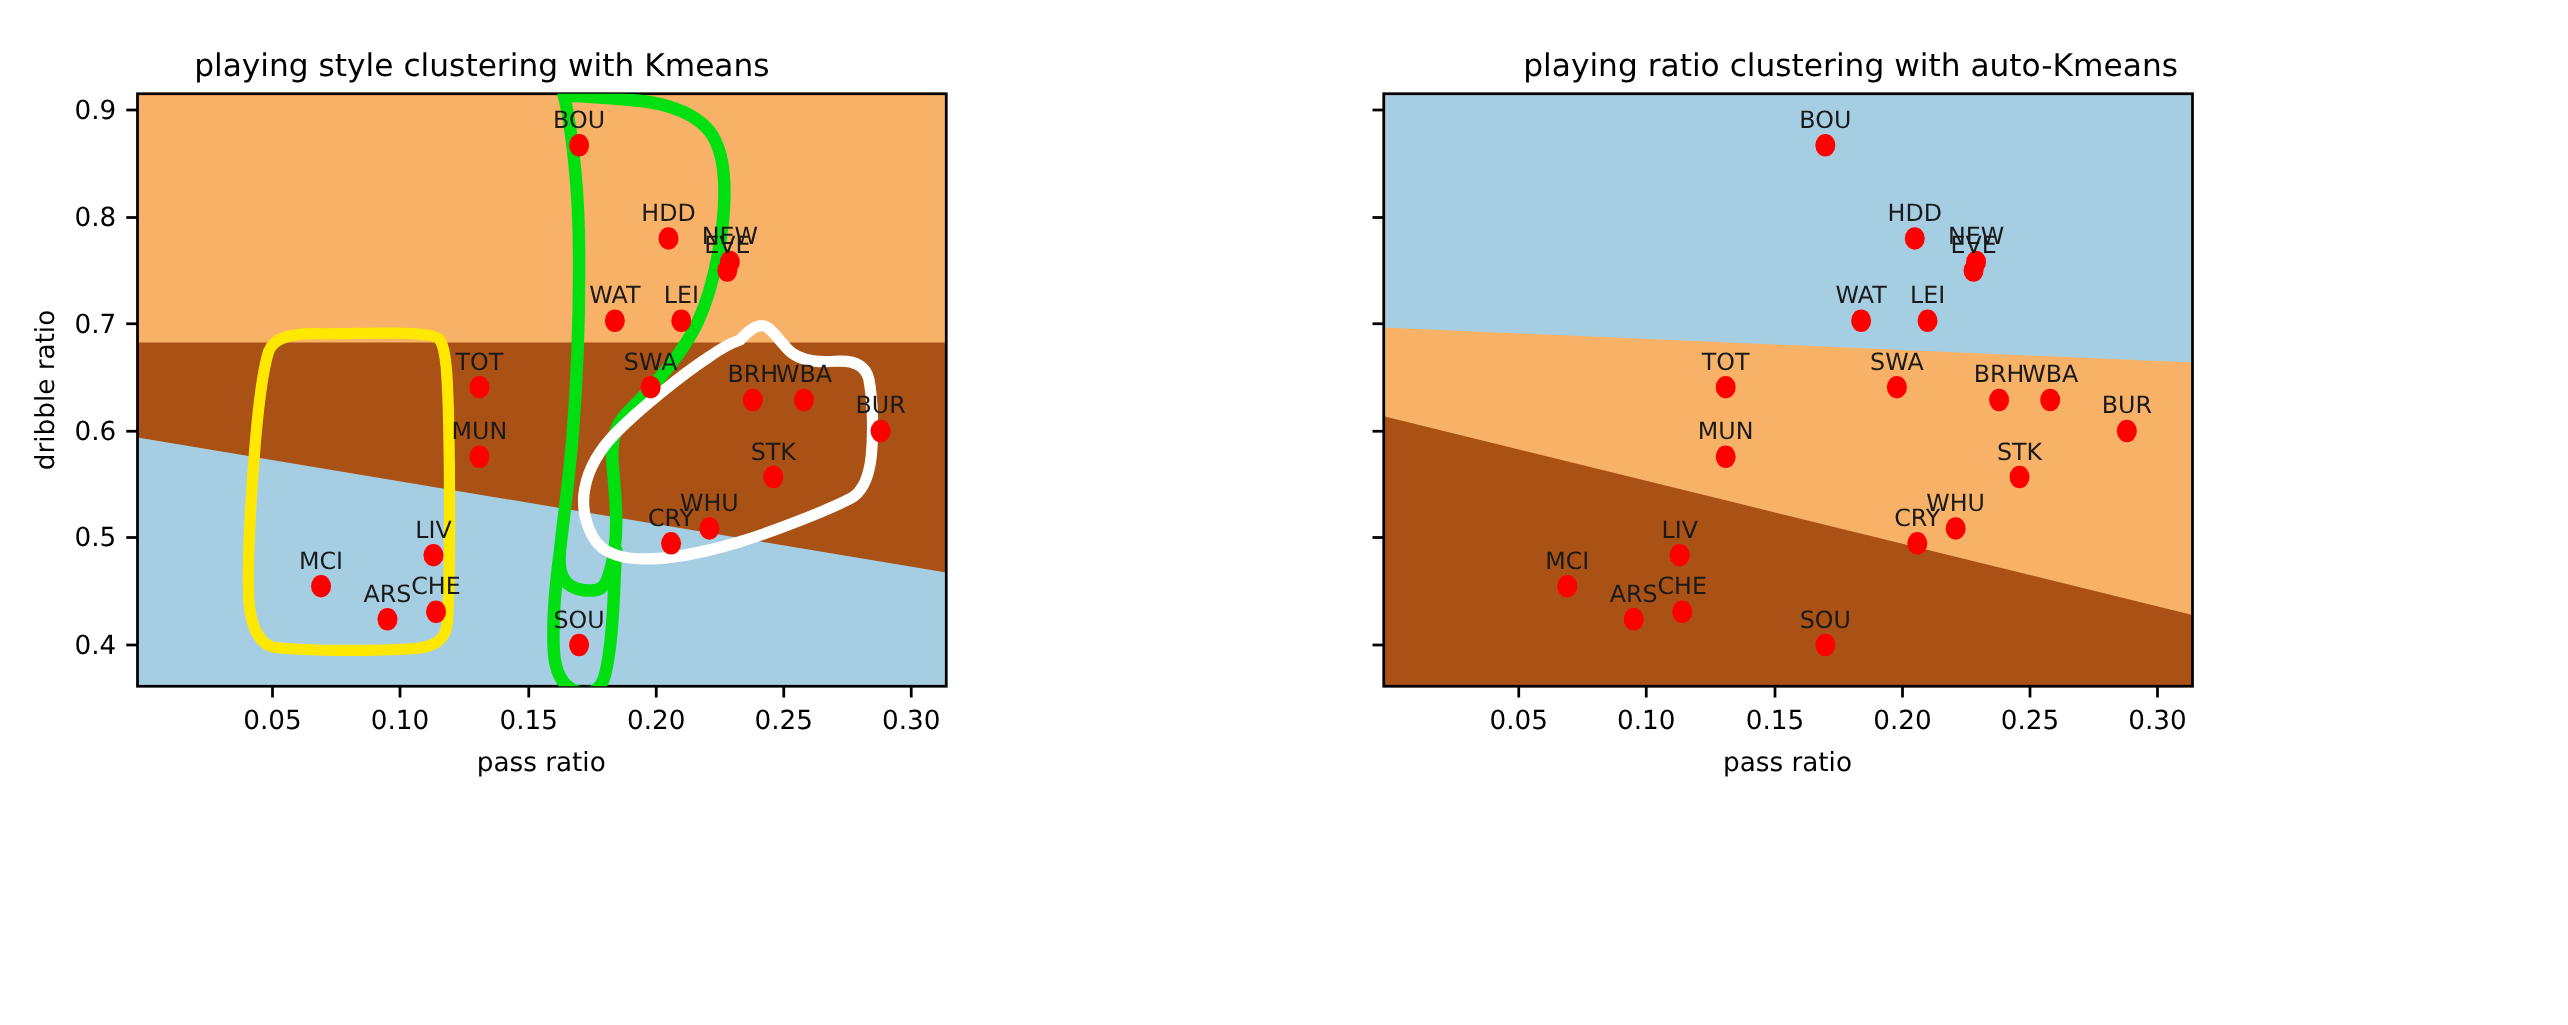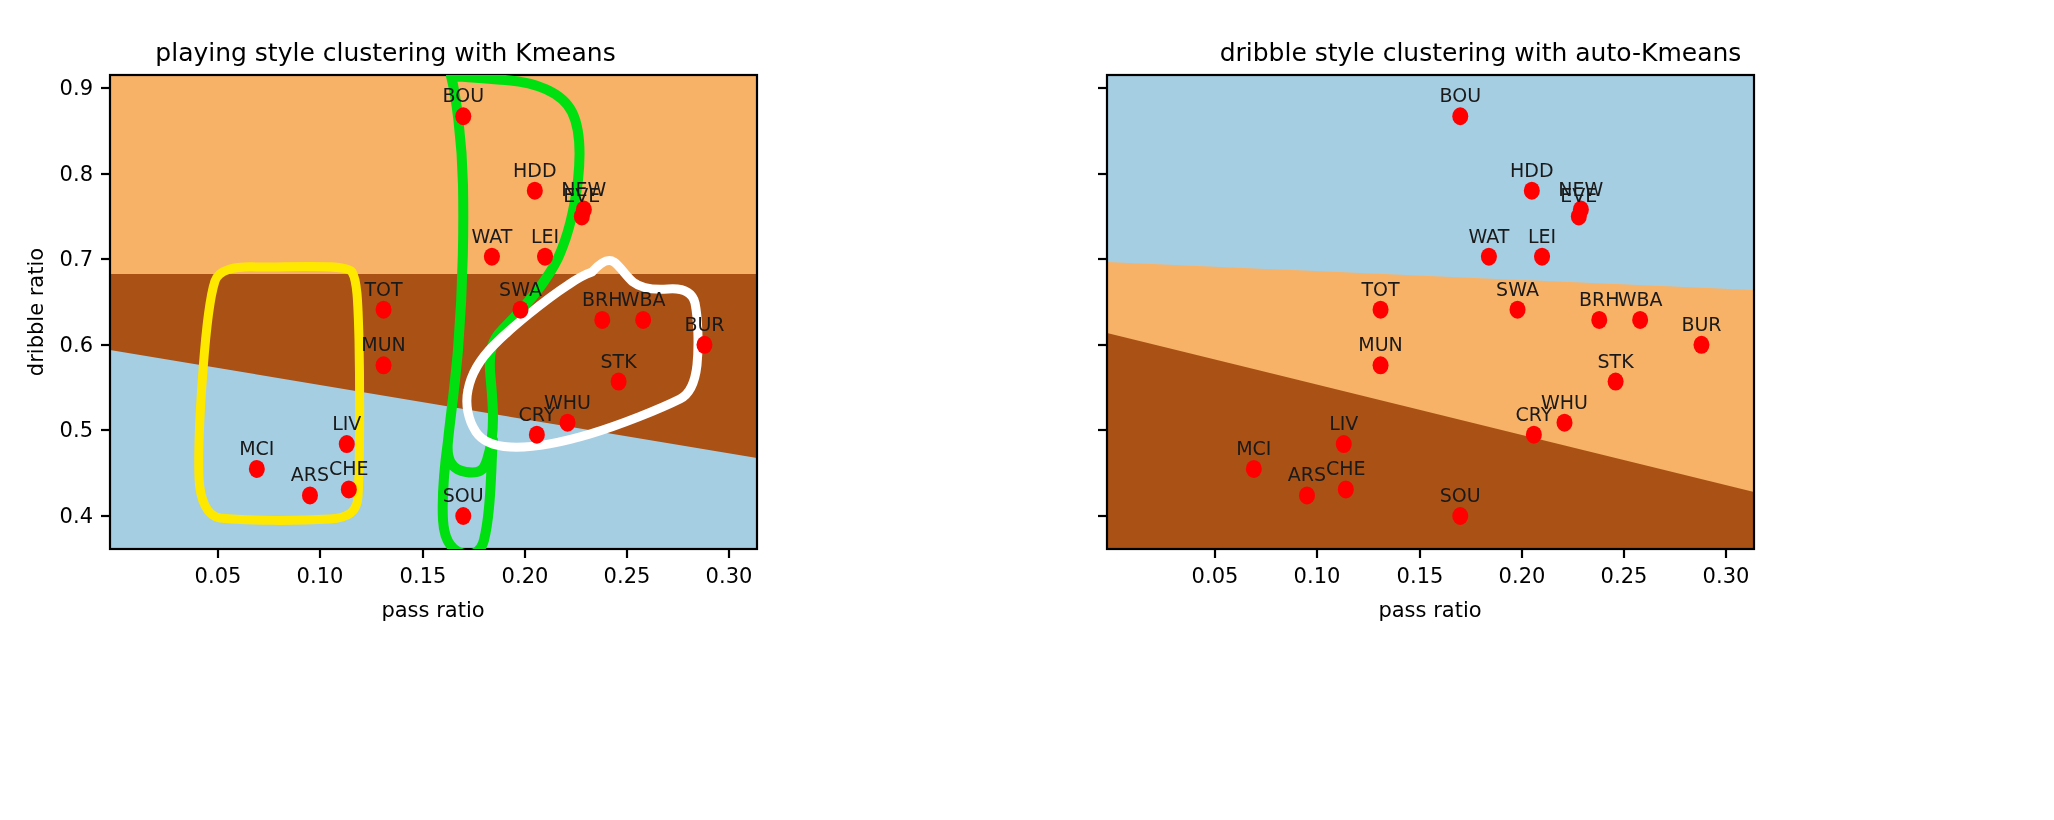--- a/index.html
+++ b/index.html
@@ -170,21 +170,21 @@
           <text x="348.82" y="475.46" class="point-label">CHE</text>
           <ellipse cx="309.98" cy="495.46" rx="8" ry="9" class="marker" fill="#ff0000"></ellipse>
           <text x="309.98" y="481.46" class="point-label">ARS</text>
           <ellipse cx="463.28" cy="516.00" rx="8" ry="9" class="marker" fill="#ff0000"></ellipse>
           <text x="463.28" y="502.00" class="point-label">SOU</text>
         </g>
     </svg>
   </div>
 
   <div class="panel" id="panel-right">
-    <div class="panel-title">dribble style clustering with auto-Kmeans</div>
+    <div class="panel-title">playing ratio clustering with auto-Kmeans</div>
 
     <svg class="plot-svg" viewBox="0 0 1027 820">
       <defs>
         <clipPath id="clipR">
             <rect x="80" y="75" width="647" height="474"></rect>
           </clipPath>
       </defs>
 
       <g clip-path="url(#clipR)">
         <rect x="80" y="75" width="647" height="474" fill="#a6cee3"></rect>

